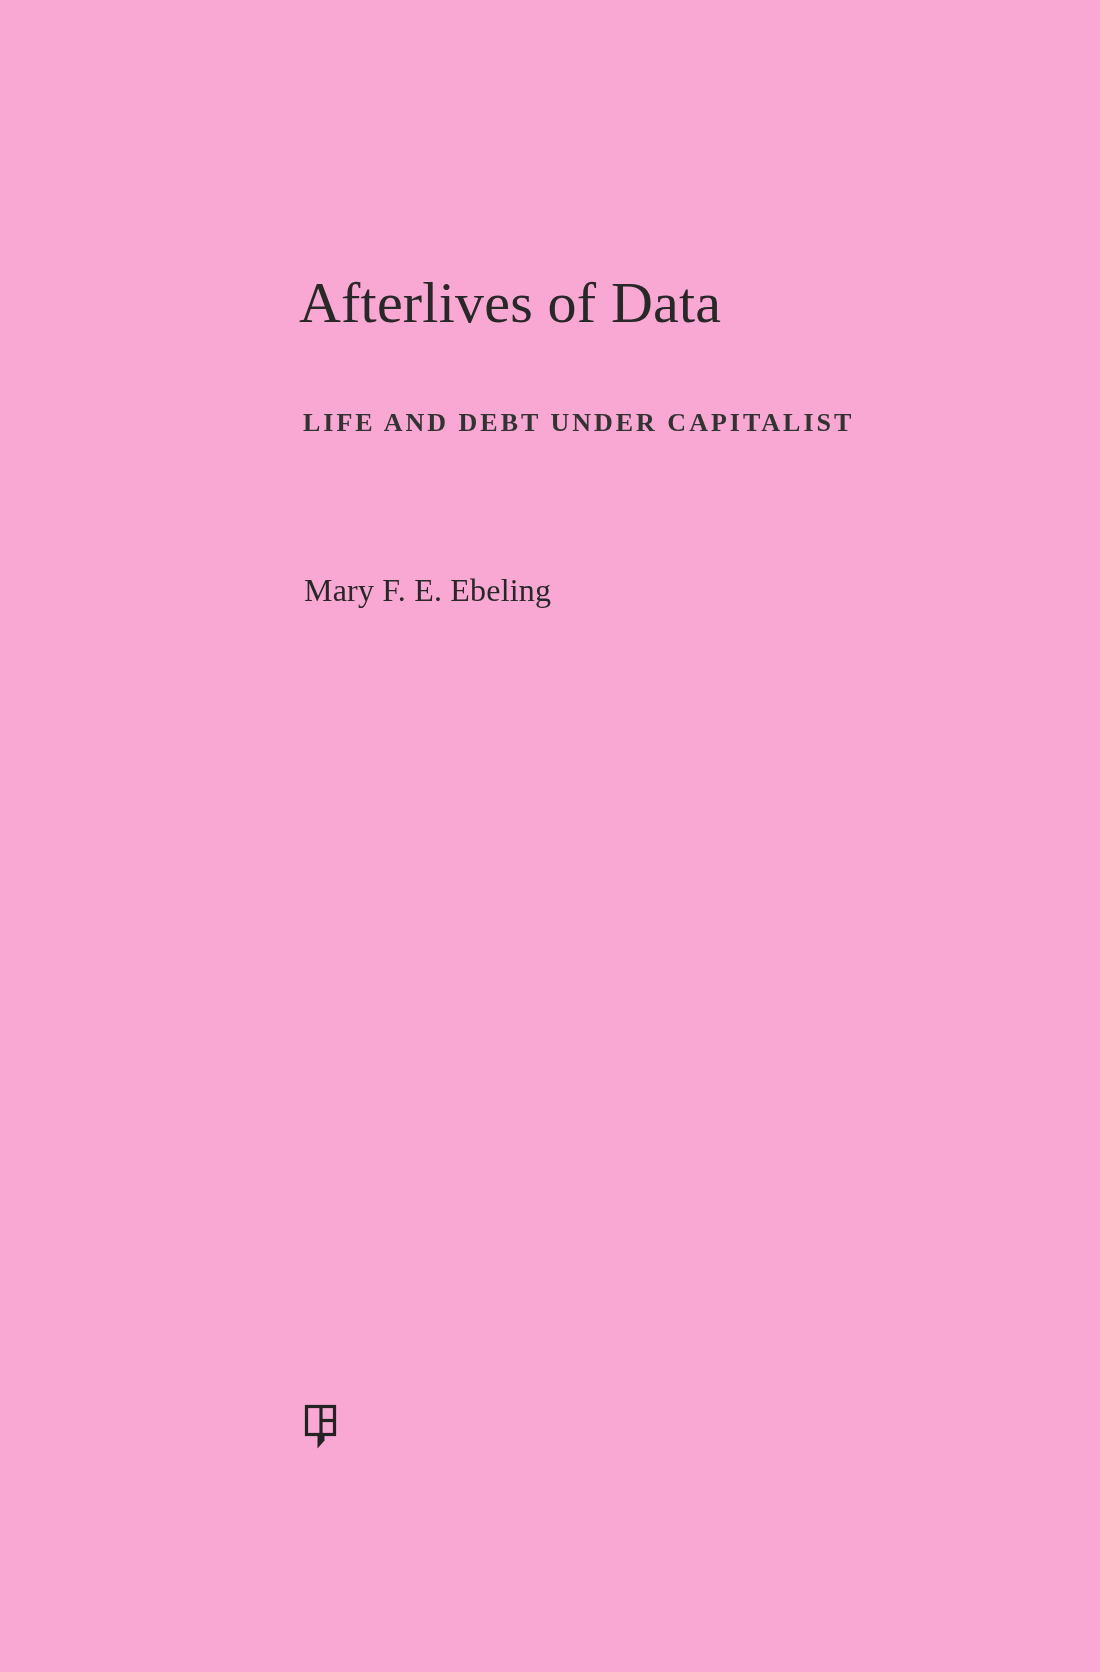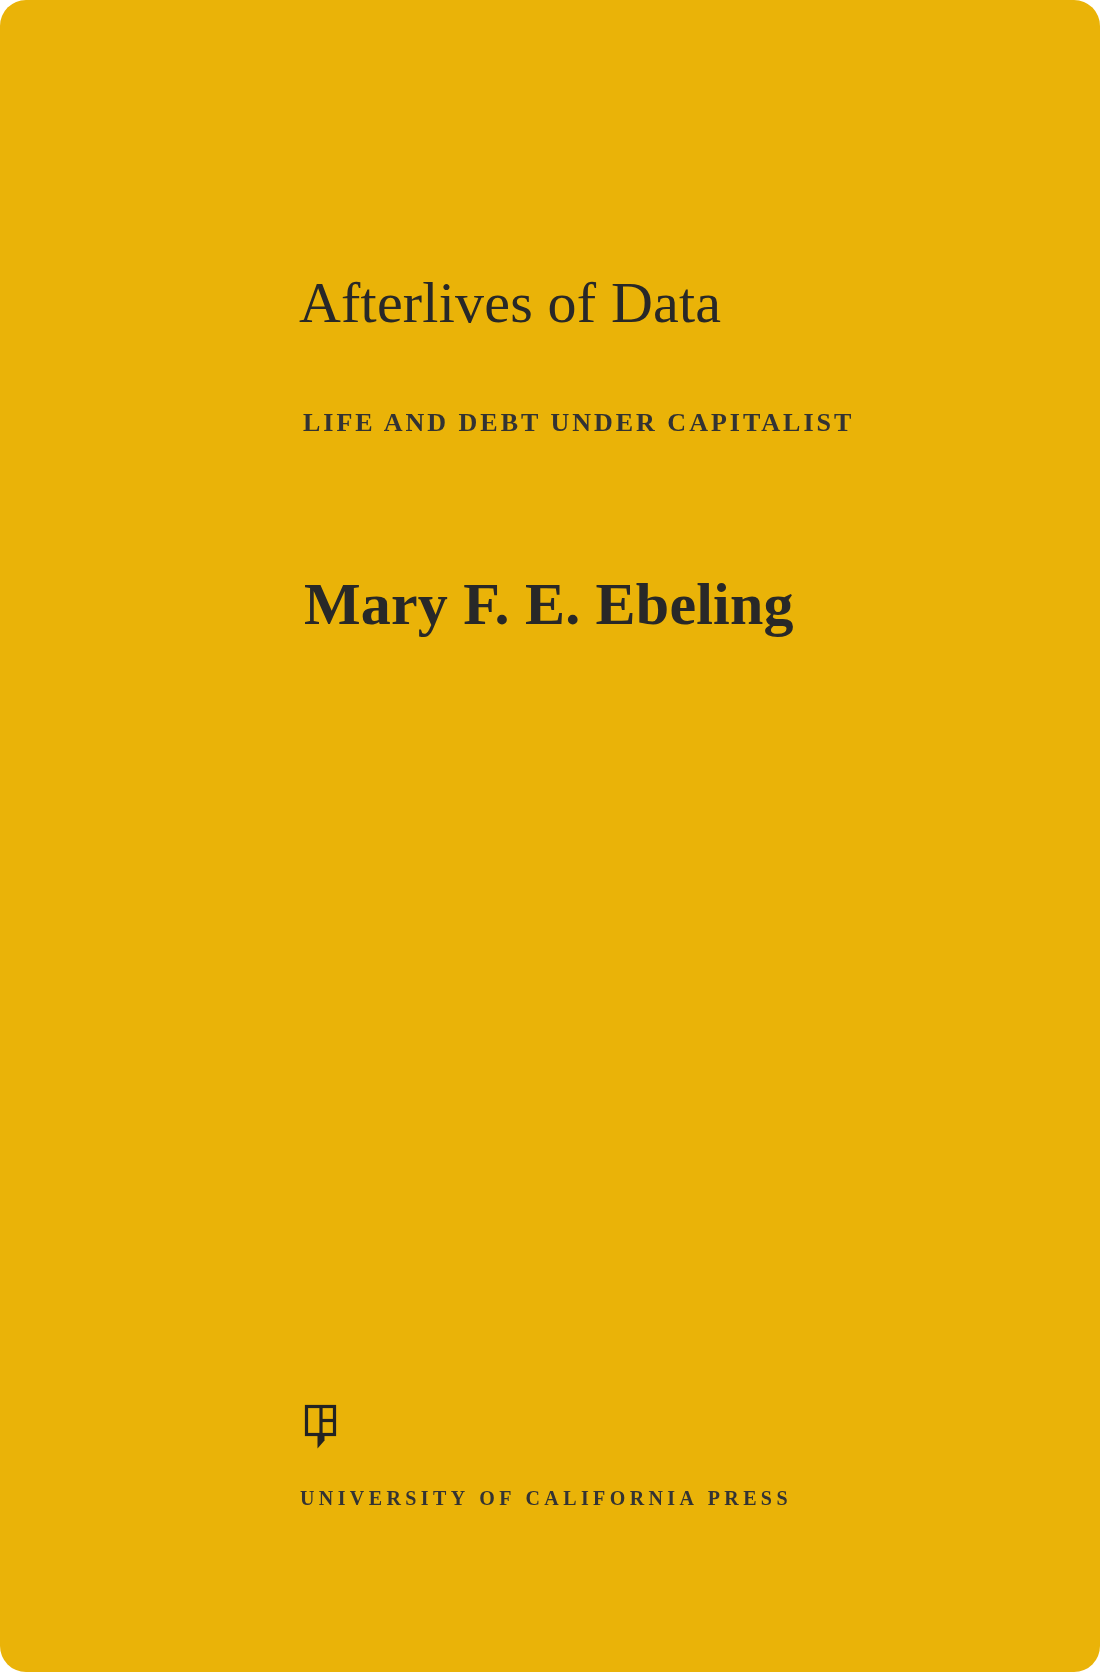--- a/index.html
+++ b/index.html
@@ -4,25 +4,24 @@
 <style>
   html, body {
     margin: 0;
     padding: 0;
     background: #ffffff;
   }
   .page {
     position: relative;
     width: 1100px;
     height: 1672px;
-    background: #eab308;
+    background: #f9a8d4;
     overflow: hidden;
     font-family: "Liberation Serif", serif;
     color: #2d2d2d;
-    border-radius: 26px;
   }
   .title {
     position: absolute;
     left: 299px;
     top: 274px;
     margin: 0;
     font-size: 58px;
     font-weight: 400;
     line-height: 1;
     letter-spacing: 0.2px;
@@ -40,22 +39,22 @@
     color: #333333;
     text-align: center;
   }
   .subtitle-line {
     white-space: nowrap;
   }
   .author {
     position: absolute;
     left: 304px;
     top: 574px;
-    font-size: 60px;
-    font-weight: 700;
+    font-size: 32px;
+    font-weight: 400;
     line-height: 1;
     letter-spacing: 0.2px;
     color: #282828;
     white-space: nowrap;
   }
   .logo {
     position: absolute;
     left: 302px;
     top: 1401px;
     width: 36px;
@@ -96,15 +95,14 @@
       <rect x="4.5" y="5.5" width="28" height="28" fill="none" stroke="#232323" stroke-width="3.2"></rect>
 
       <line x1="19" y1="5.5" x2="19" y2="33.5" stroke="#232323" stroke-width="3.2"></line>
 
       <line x1="19" y1="19.5" x2="32.5" y2="19.5" stroke="#232323" stroke-width="3.2"></line>
 
       <polygon points="15.5,33.5 22.5,33.5 22.5,39.5 15.5,47.5" fill="#232323"></polygon>
     </svg>
   </div>
 
-  <div class="publisher">UNIVERSITY OF CALIFORNIA PRESS</div>
 
 </div>
 
 </body></html>

